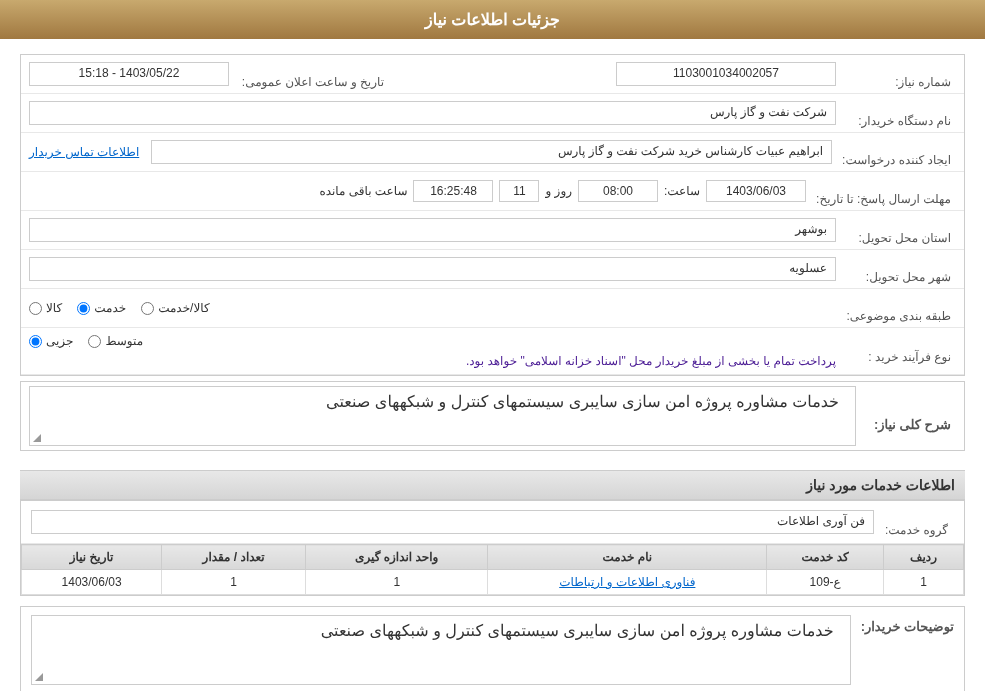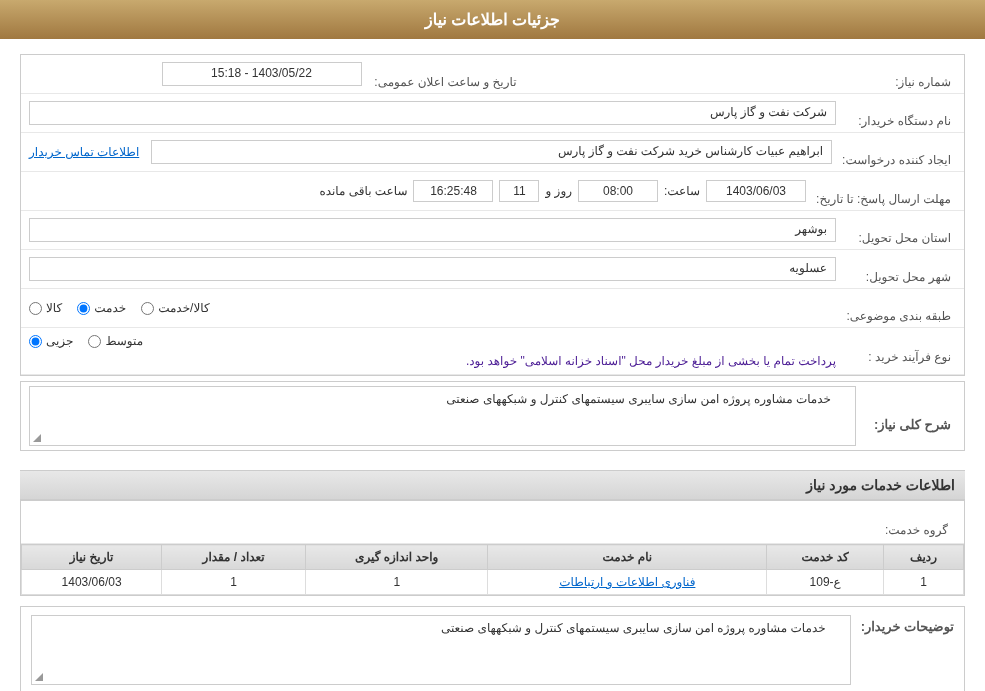--- a/index.html
+++ b/index.html
@@ -118,24 +118,24 @@
     }
     .purchase-text {
       font-size: 12px;
       color: #4c1d95;
       text-align: right;
       margin-top: 2px;
     }
     .description-box {
       border: 1px solid #ccc;
       min-height: 60px;
-      padding: 5px 24px;
+      padding: 5px 16px;
       background: #fff;
       flex: 1;
-      font-size: 12px;
+      font-size: 16px;
       text-align: right;
       direction: rtl;
       position: relative;
     }
     .description-box::after {
       content: '';
       position: absolute;
       bottom: 3px;
       left: 3px;
       width: 0;
@@ -243,20 +243,21 @@
 <div class="page-wrapper">
   <div class="header-bar">
     <span>جزئیات اطلاعات نیاز</span>
   </div>
 
   <div class="content">
     <div class="main-form-box">
 
       <div class="row">
         <span class="label">شماره نیاز:</span>
+        <div class="value-box" style="max-width:220px; text-align:center;">1103001034002057</div>
         <span style="flex:0.5;"></span>
         <span class="label" style="min-width:160px;">تاریخ و ساعت اعلان عمومی:</span>
         <div class="value-box" style="max-width:200px; text-align:center;">1403/05/22 - 15:18</div>
       </div>
 
       <div class="row">
         <span class="label">نام دستگاه خریدار:</span>
         <div class="value-box">شرکت نفت و گاز پارس</div>
       </div>
 
@@ -331,20 +332,21 @@
       <span class="label" style="font-weight:bold; font-size:13px; min-width:100px;">شرح کلی نیاز:</span>
       <div class="description-box">خدمات مشاوره پروژه امن سازی سایبری سیستمهای کنترل و شبکههای صنعتی</div>
     </div>
 
     <div class="section-header">اطلاعات خدمات مورد نیاز</div>
 
     <div class="services-section">
 
       <div class="service-form-row">
         <span class="label" style="min-width:80px;text-align:center;">گروه خدمت:</span>
+        <div class="value-box">فن آوری اطلاعات</div>
       </div>
 
       <div class="table-wrapper">
         <table>
           <thead>
             <tr>
               <th>ردیف</th>
               <th>کد خدمت</th>
               <th>نام خدمت</th>
               <th>واحد اندازه گیری</th>

